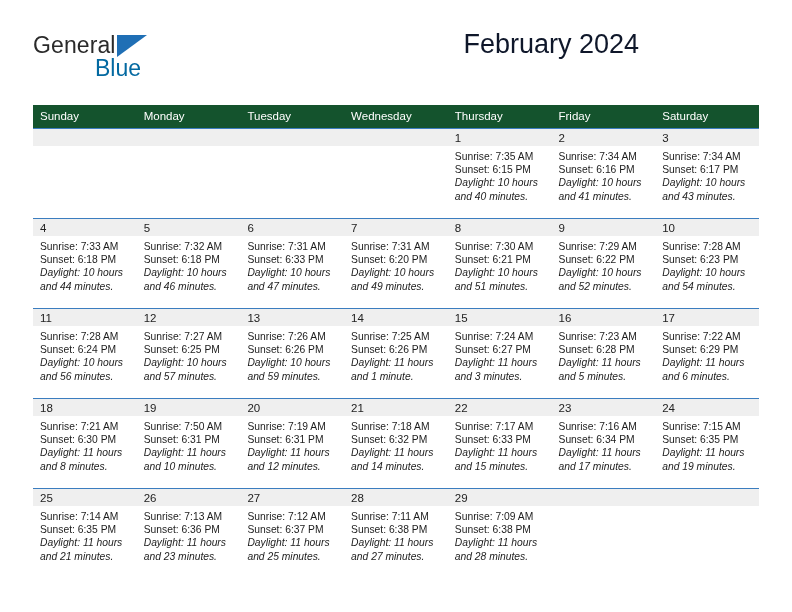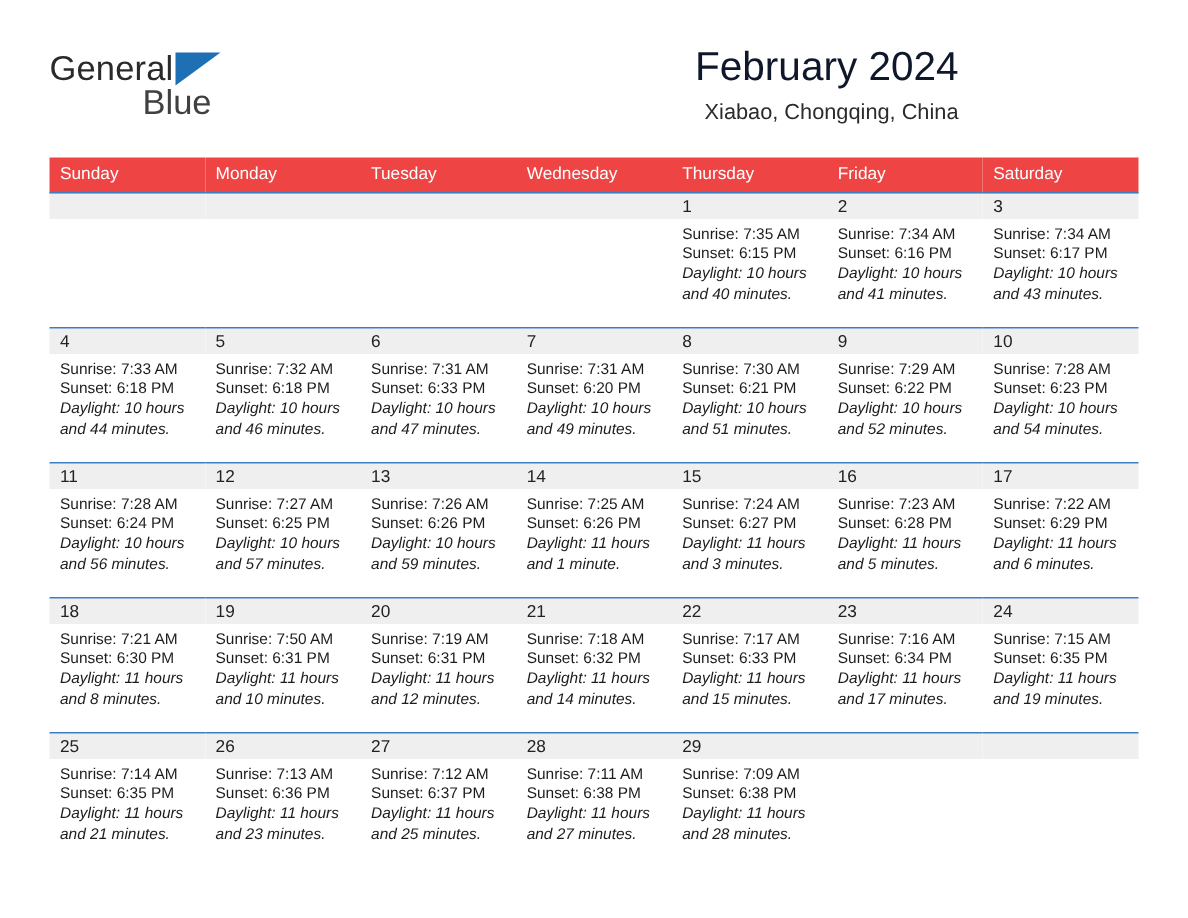--- a/index.html
+++ b/index.html
@@ -50,21 +50,21 @@
     width: 0;
     height: 0;
     border-left: 30px solid #1f6fb5;
     border-bottom: 22px solid transparent;
   }
   .brand-blue {
     position: absolute;
     left: 62px;
     top: 23px;
     font-size: 23px;
-    color: #404040;
+    color: #0369a1;
     line-height: 26px;
   }
 
   .title-block {
     position: absolute;
     right: 0;
     top: 0;
     text-align: right;
   }
   .cal-title {
@@ -84,21 +84,21 @@
   
   .calendar {
     position: absolute;
     left: 33px;
     top: 105px;
     width: 726px;
     border-collapse: collapse;
     table-layout: fixed;
   }
   .calendar th {
-    background: #ef4444;
+    background: #14532d;
     color: #ffffff;
     font-size: 11.5px;
     font-weight: normal;
     text-align: left;
     padding: 5px 0 6px 7px;
     height: 22px;
   }
   .calendar td {
     vertical-align: top;
     padding: 0;
@@ -143,21 +143,20 @@
   <div class="header">
 
     <div class="brand">
       <span class="brand-general">General</span>
       <span class="brand-triangle"></span>
       <span class="brand-blue">Blue</span>
     </div>
 
     <div class="title-block">
       <div class="cal-title">February 2024</div>
-      <div class="cal-subtitle">Xiabao, Chongqing, China</div>
     </div>
 
   </div>
 
   <table class="calendar">
     <thead>
       <tr>
         <th>Sunday</th>
         <th>Monday</th>
         <th>Tuesday</th>

